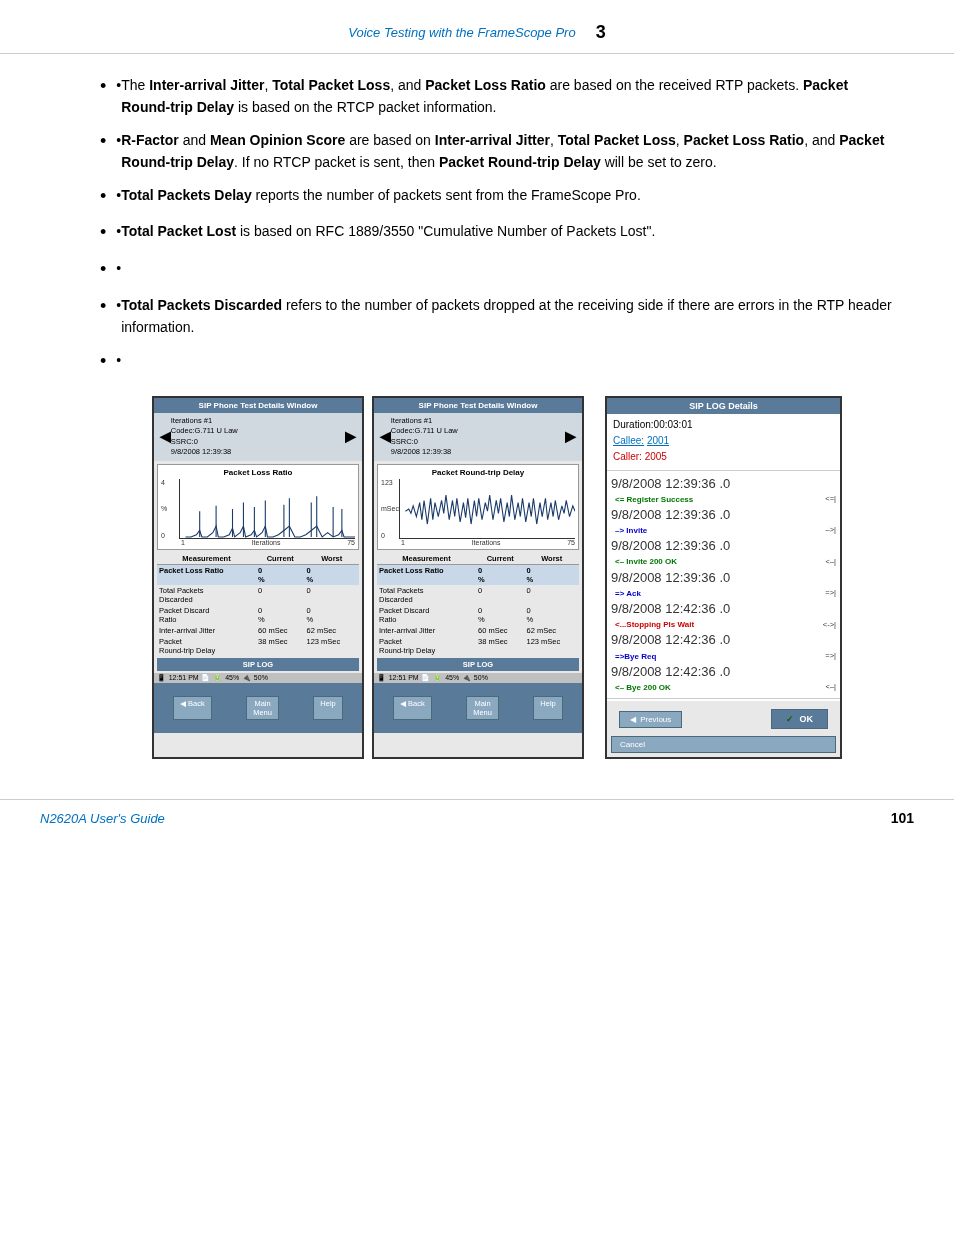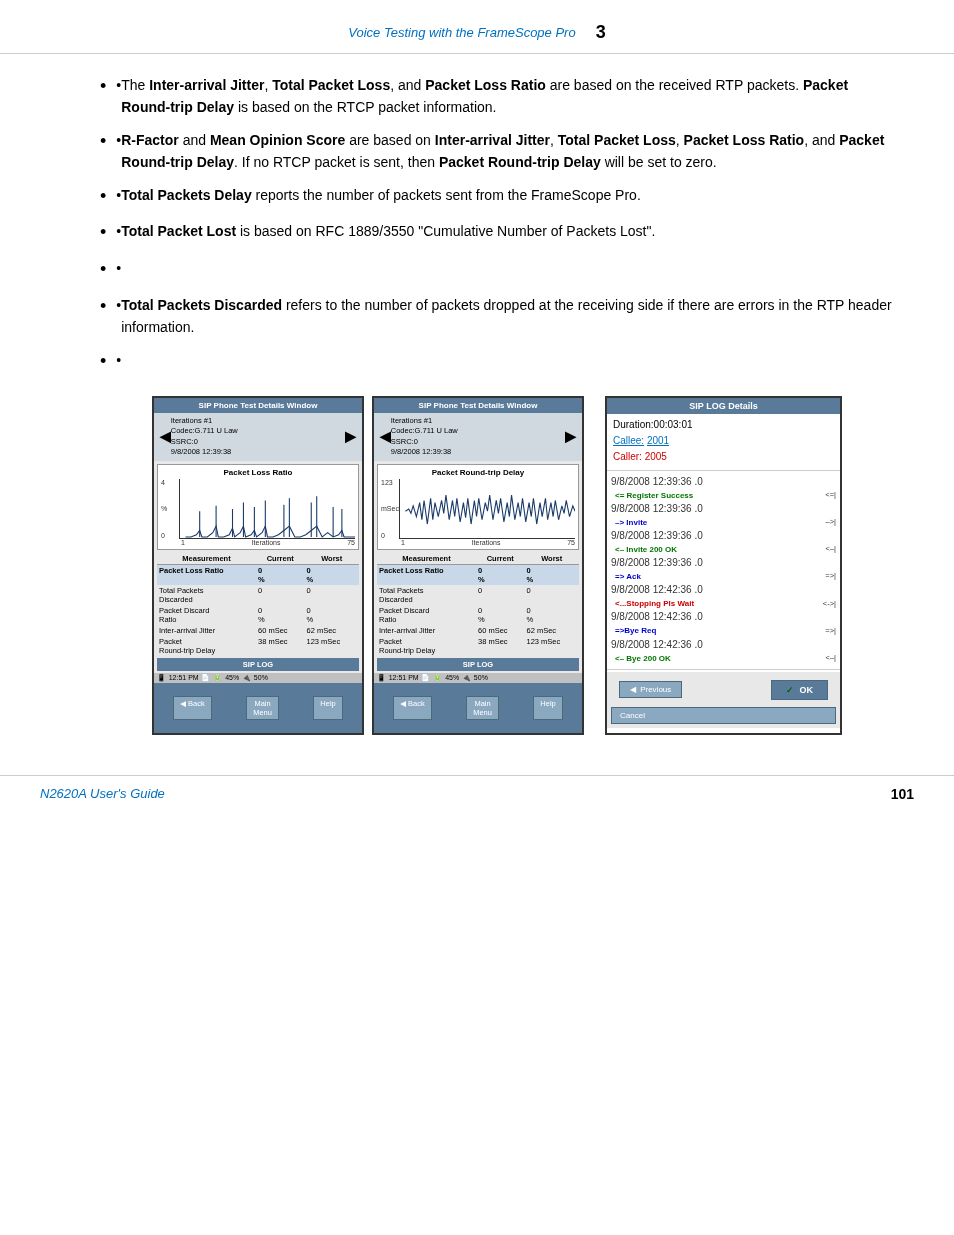--- a/index.html
+++ b/index.html
@@ -274,21 +274,21 @@
     }
 
     .sip-entry {
       display: flex;
       justify-content: space-between;
       align-items: center;
       margin-bottom: 1px;
       line-height: 1.4;
     }
 
-    .sip-entry-time { color: #333; font-size: 10px; }
+    .sip-entry-time { color: #333; font-size: 13px; }
     .sip-entry-msg { font-weight: bold; font-size: 8px; flex: 1; padding: 0 4px; }
     .sip-entry-msg.green { color: #007700; }
     .sip-entry-msg.blue { color: #0000cc; }
     .sip-entry-msg.red { color: #cc0000; }
     .sip-entry-arrow { font-size: 7.5px; color: #333; }
 
     .sip-log-divider {
       border-top: 1px solid #ccc;
       margin: 2px 0;
     }

